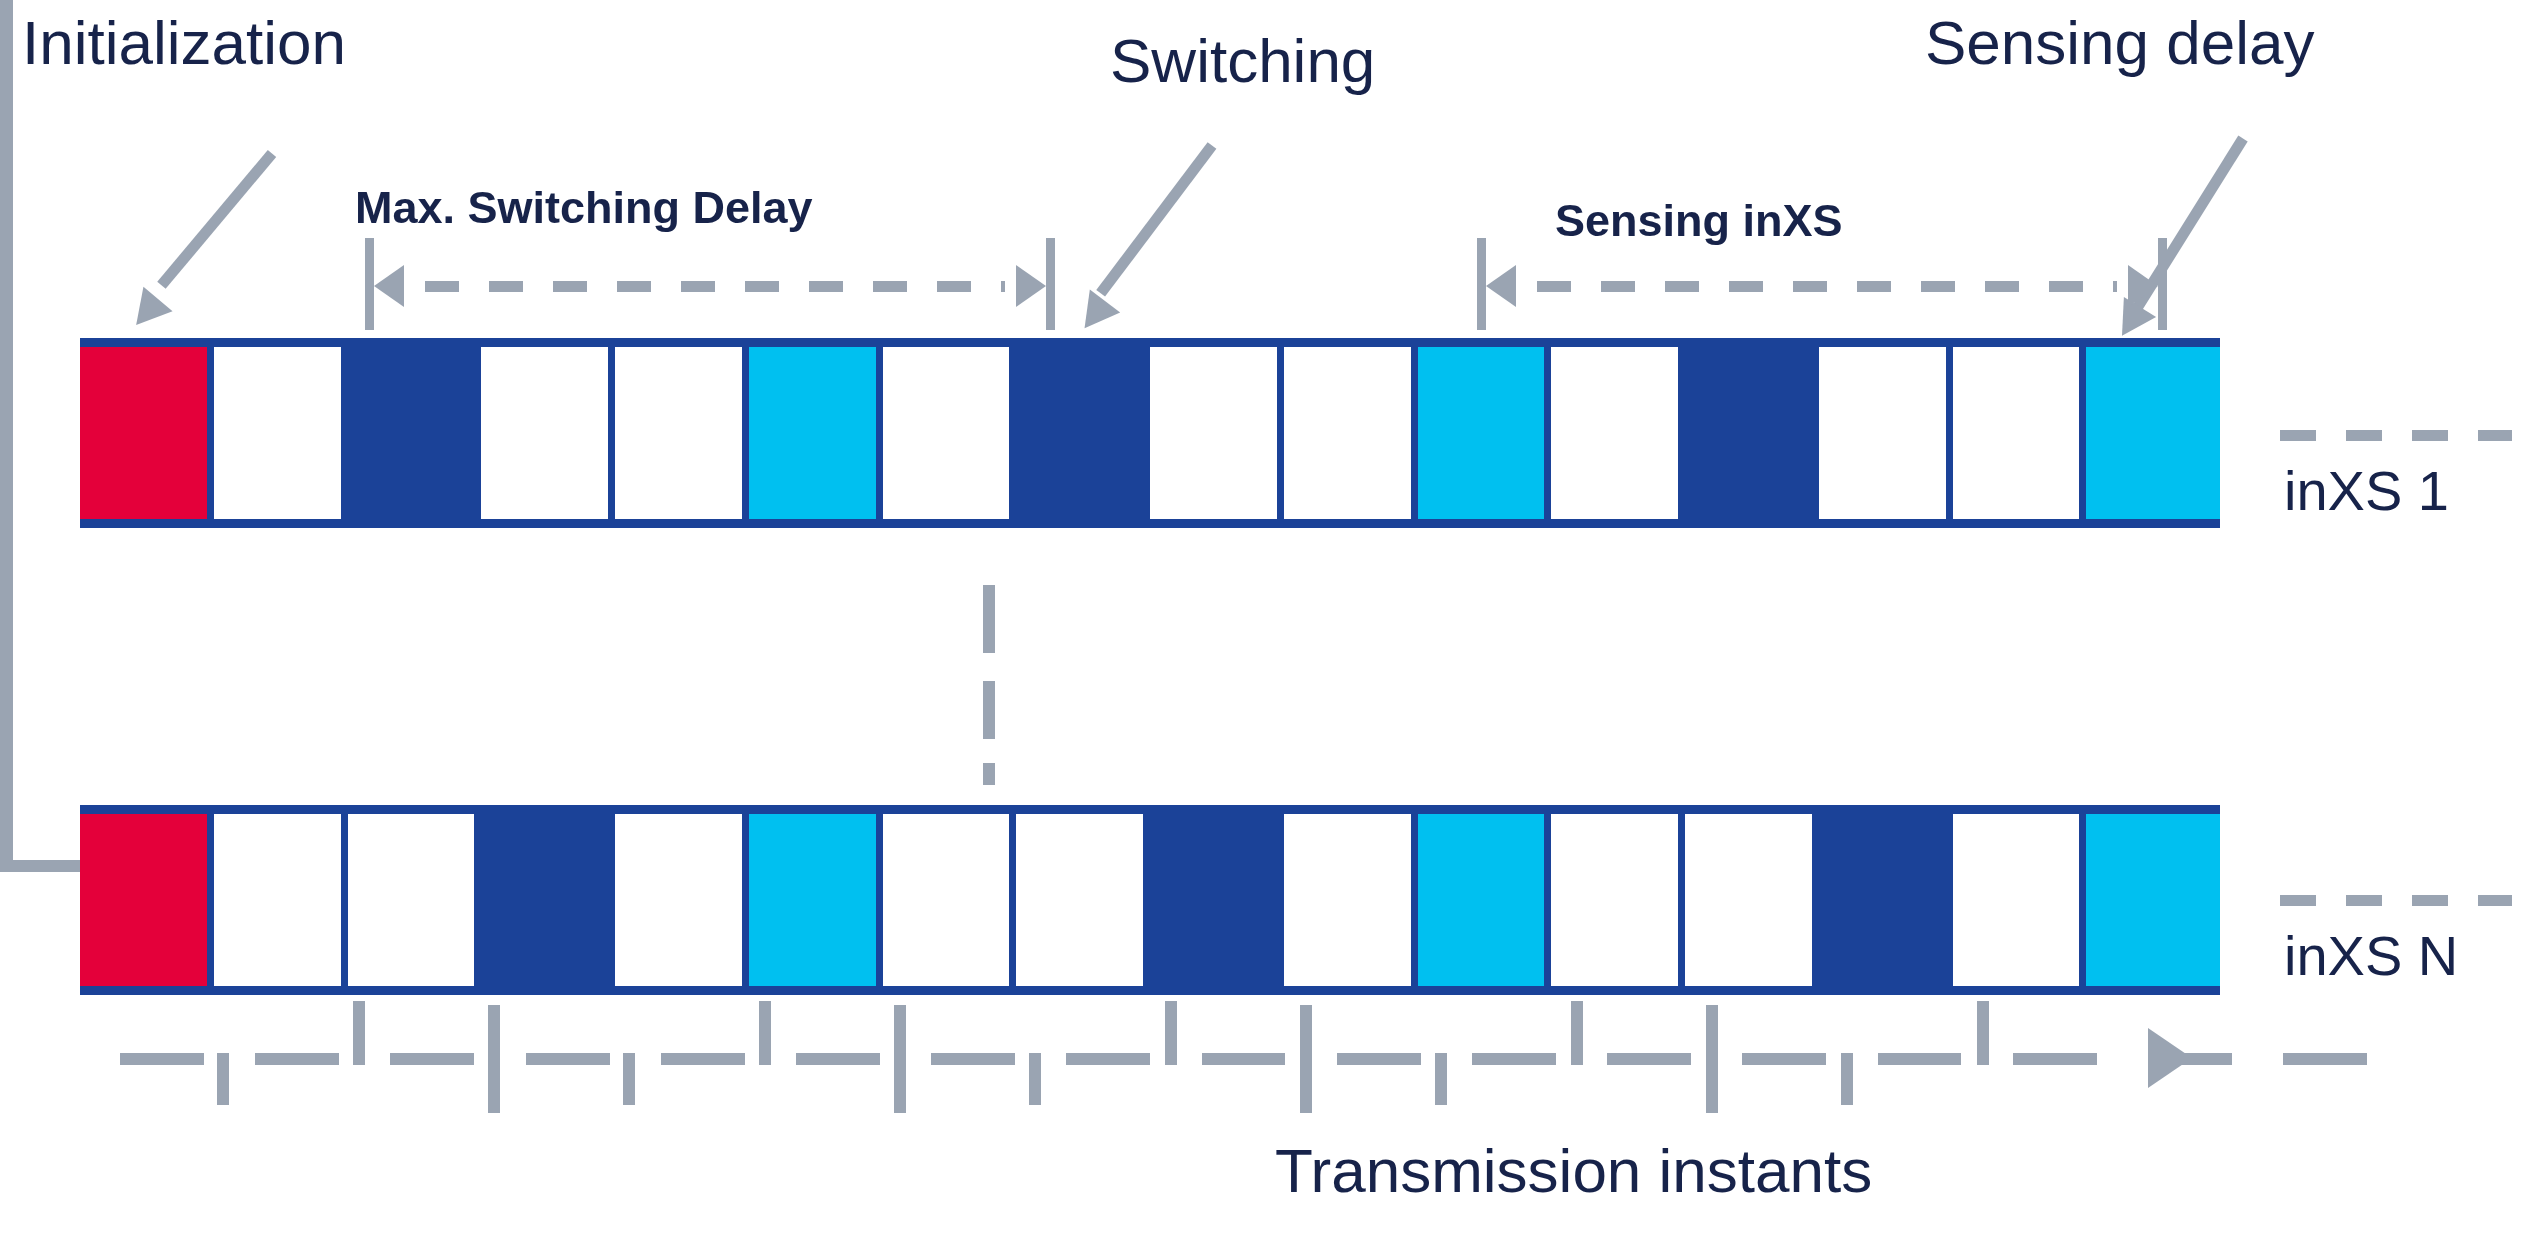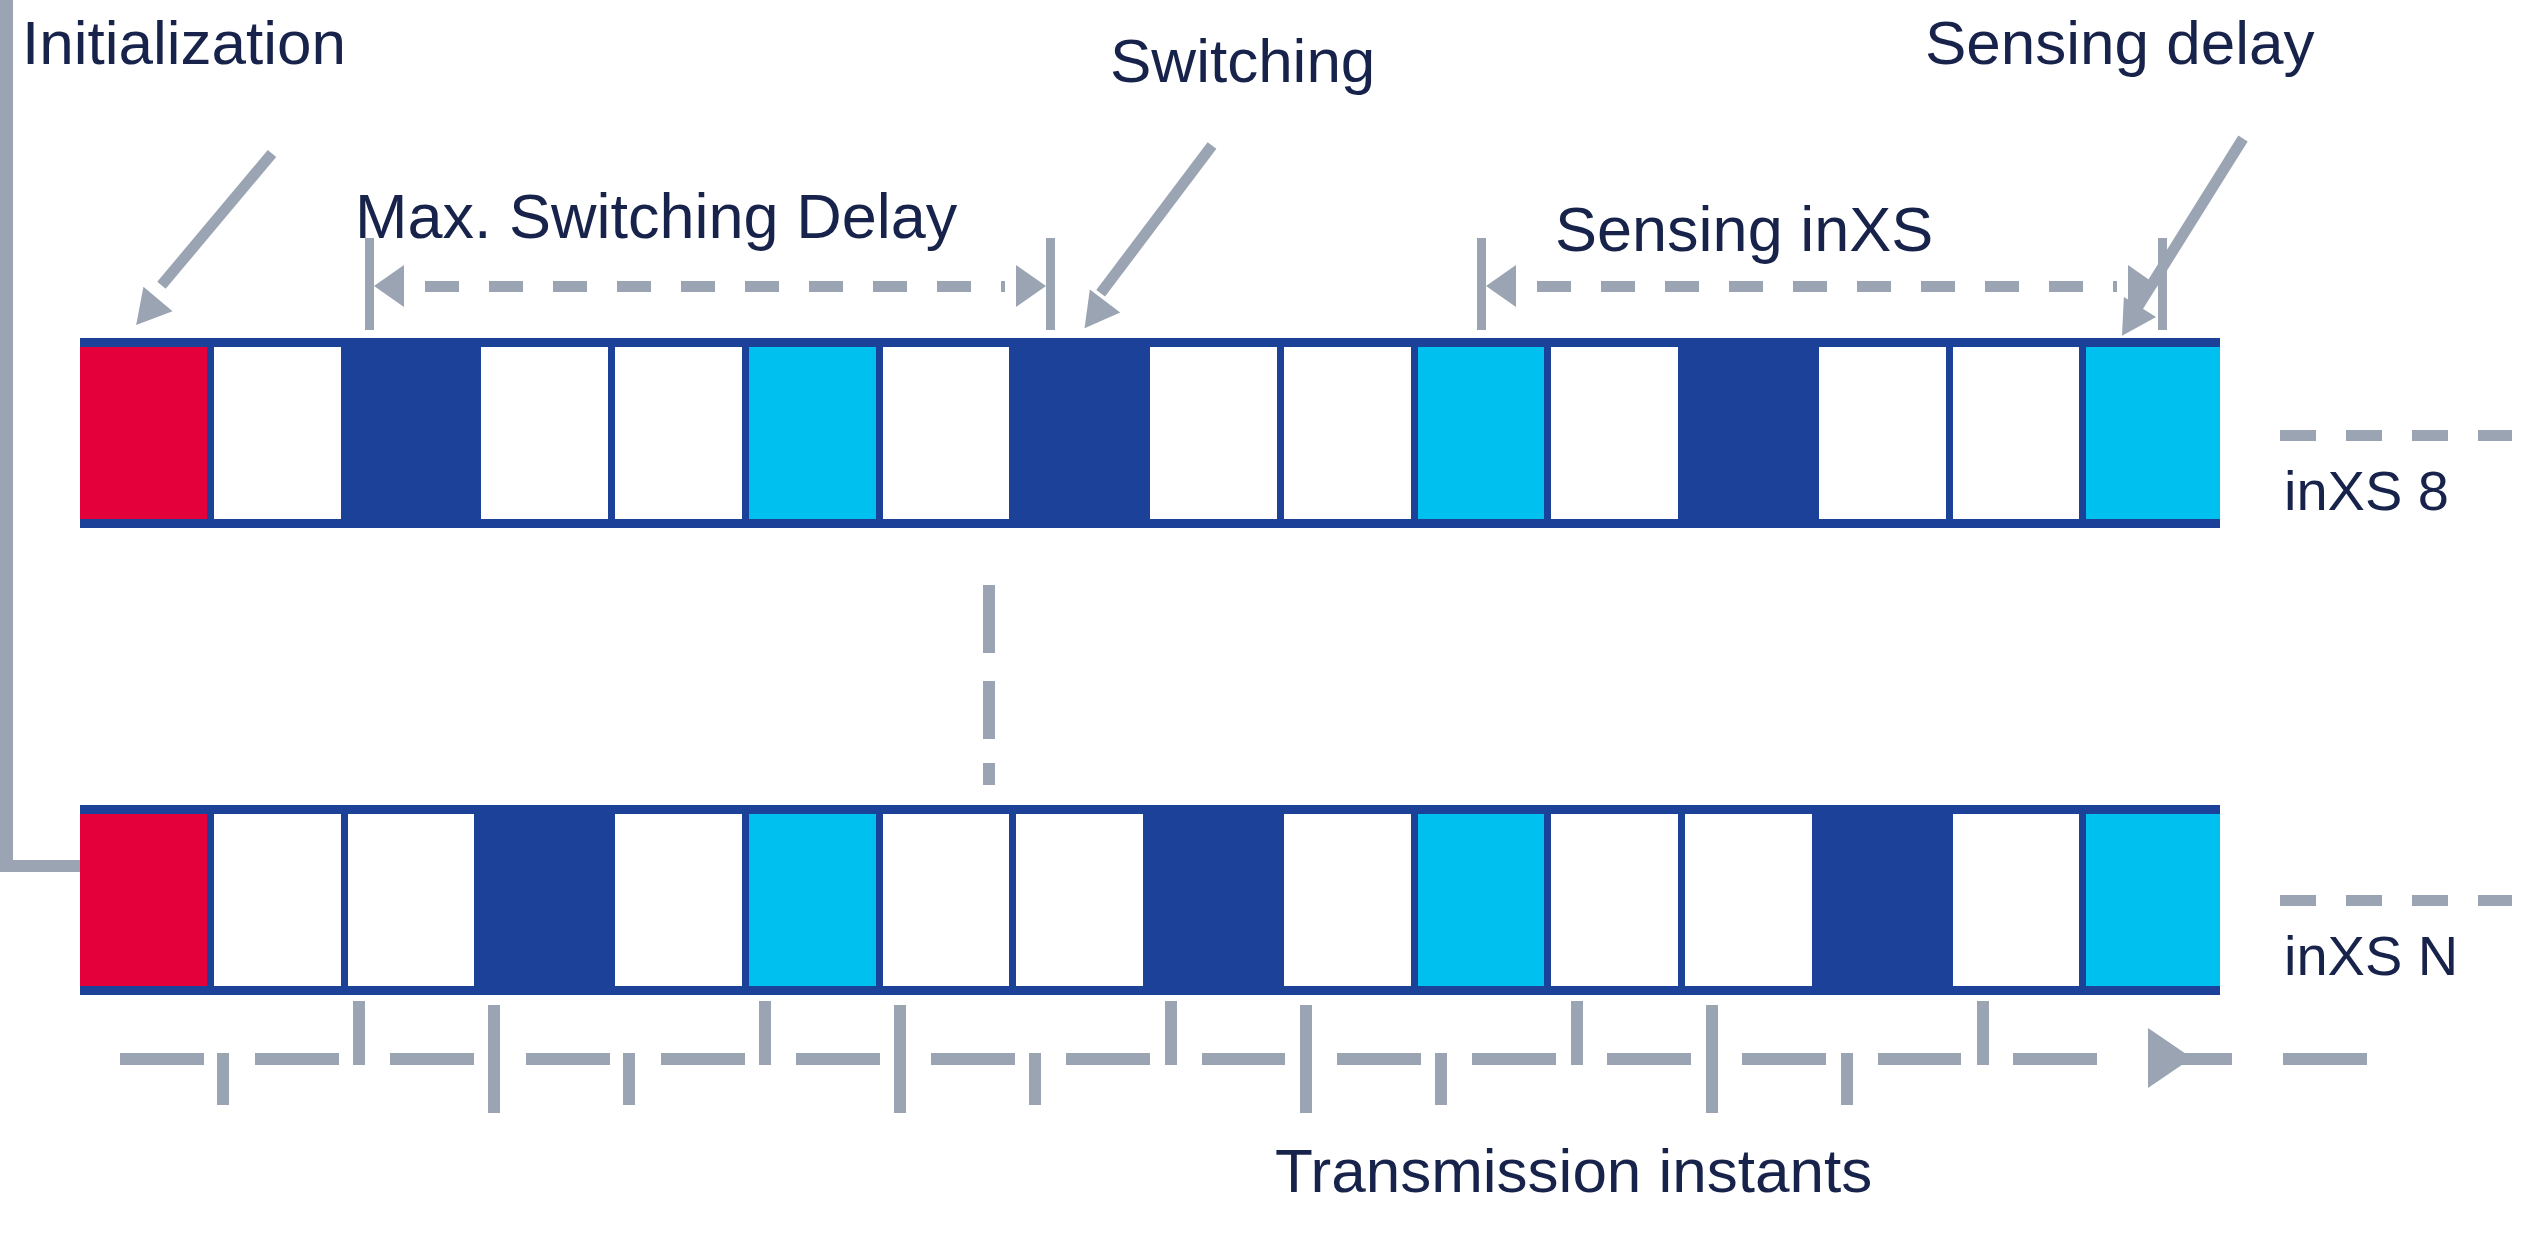--- a/index.html
+++ b/index.html
@@ -3,21 +3,21 @@
 <meta charset="utf-8">
 <style>
   html,body{margin:0;padding:0;background:#ffffff;}
   body{width:2537px;height:1255px;position:relative;overflow:hidden;
        font-family:"Liberation Sans","DejaVu Sans",sans-serif;}
 
   .lbl{position:absolute;color:#17234a;white-space:nowrap;line-height:1;}
 
   
   .lbl-xl{font-size:62px;}
-  .lbl-lg{font-size:63px;}
+  .lbl-lg{font-size:45px;font-weight:bold;}
 
   
   #axis-vert{left:48px;top:205px;width:13px;height:860px;background:#9aa4b2;}
   #axis-base{left:48px;top:1053px;width:160px;height:12px;background:#9aa4b2;}
 
   
   .row{position:absolute;display:flex;box-sizing:border-box;
        border-top:9px solid #1b4298;border-bottom:9px solid #1b4298;
        background:#ffffff;}
   .cell{box-sizing:border-box;border-right:7px solid #1b4298;height:100%;background:#ffffff;}
@@ -147,21 +147,21 @@
     <div class="cell cyan" style="width: 6.25%;"></div>
     <div class="cell" style="width: 6.25%;"></div>
     <div class="cell" style="width: 6.25%;"></div>
     <div class="cell navy" style="width: 6.25%;"></div>
     <div class="cell" style="width: 6.25%;"></div>
     <div class="cell cyan" style="width: 6.25%;"></div>
   </div>
 
 <div class="legend" style="left:2280px;top:430px;">
   <div class="dash4"></div>
-  <div class="name">inXS 8</div>
+  <div class="name">inXS 1</div>
 </div>
 
 <div class="legend" style="left:2280px;top:895px;">
   <div class="dash4"></div>
   <div class="name">inXS N</div>
 </div>
 
 <div id="tickaxis">
     <div class="seg" style="left: 0px; width: 83.9067px;"></div>
     <div class="seg" style="left: 135.198px; width: 83.9067px;"></div>

